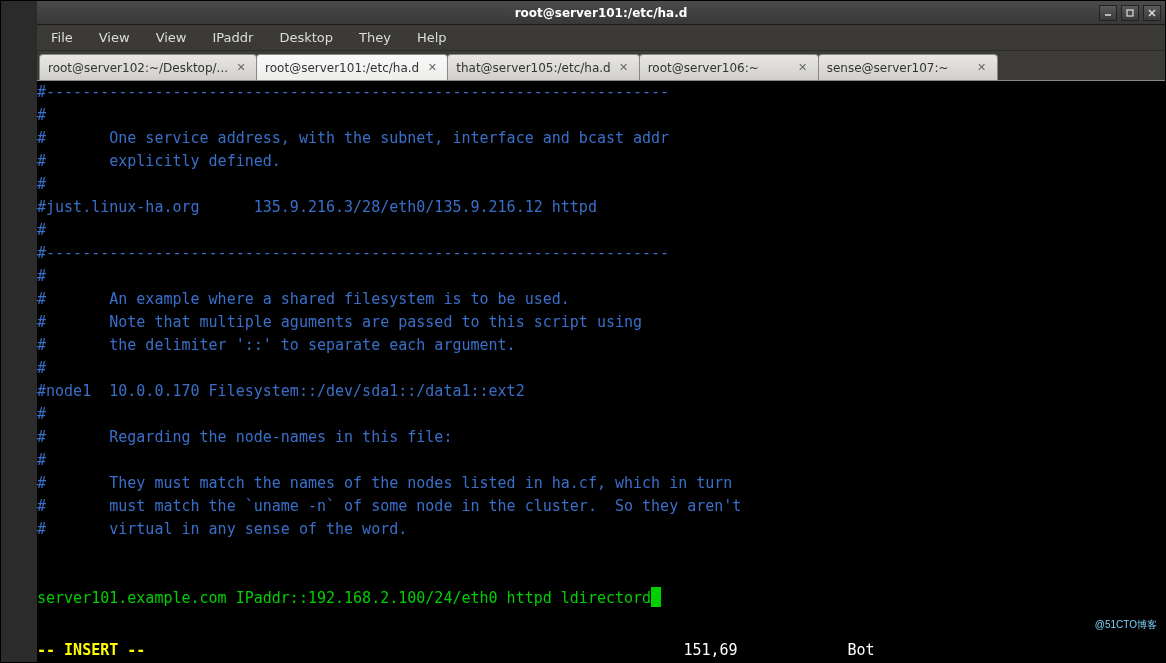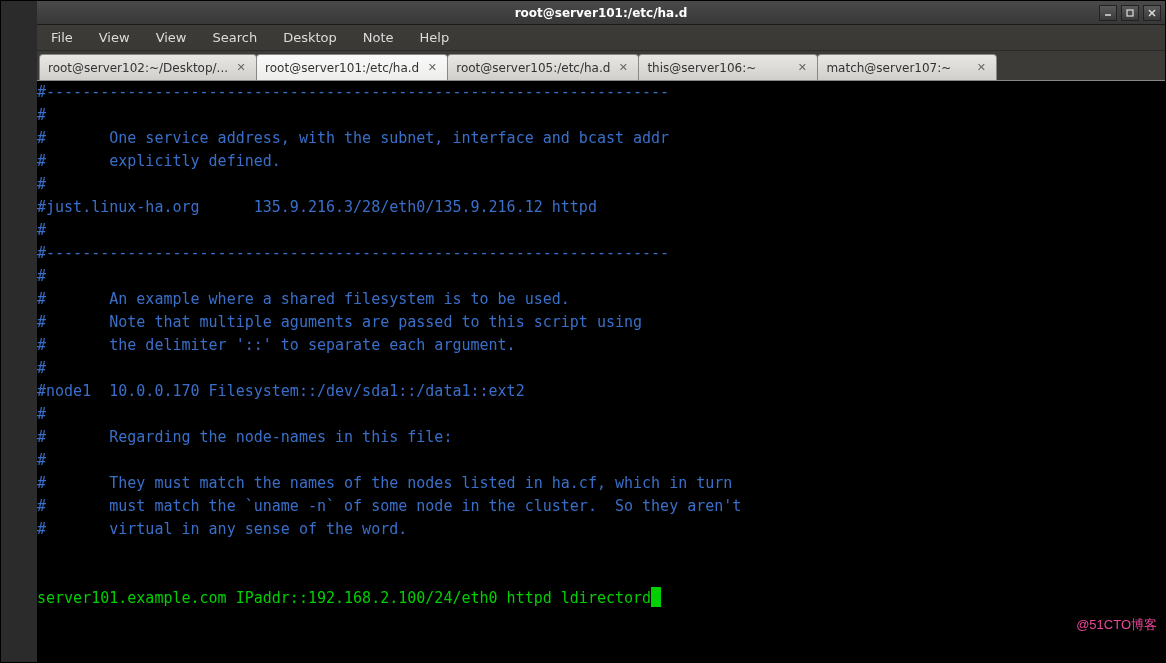--- a/index.html
+++ b/index.html
@@ -163,22 +163,22 @@
     .status-pos {
       color: #fff;
     }
     .status-bot {
       color: #fff;
     }
     .watermark {
       position: absolute;
       right: 8px;
       bottom: 26px;
-      color: #ec4899;
-      font-size: 13px;
+      color: #7dd3fc;
+      font-size: 10px;
       font-family: sans-serif;
       pointer-events: none;
     }
   </style>
 </head>
 <body>
 
 <div class="window">
   <div class="titlebar">
     <span class="titlebar-title">root@server101:/etc/ha.d</span>
@@ -199,45 +199,46 @@
             <line x1="8" y1="2" x2="2" y2="8" stroke="#ddd" stroke-width="1.5"></line>
           </svg>
       </div>
     </div>
   </div>
 
   <div class="menubar">
     <span class="menu-item">File</span>
     <span class="menu-item">View</span>
     <span class="menu-item">View</span>
-    <span class="menu-item">Search</span>
+    <span class="menu-item">IPaddr</span>
     <span class="menu-item">Desktop</span>
-    <span class="menu-item">Note</span>
+    <span class="menu-item">They</span>
     <span class="menu-item">Help</span>
   </div>
 
   <div class="tabbar">
     <div class="tab">
       <span class="tab-label">root@server102:~/Desktop/...</span>
       <span class="tab-close">✕</span>
     </div>
     <div class="tab active">
       <span class="tab-label">root@server101:/etc/ha.d</span>
       <span class="tab-close">✕</span>
     </div>
     <div class="tab">
-      <span class="tab-label">root@server105:/etc/ha.d</span>
-      <span class="tab-close">✕</span>
-    </div>
-    <div class="tab">
-      <span class="tab-label">this@server106:~</span>
-      <span class="tab-close">✕</span>
-    </div>
-    <div class="tab">
-      <span class="tab-label">match@server107:~</span>
+      <span class="tab-label">that@server105:/etc/ha.d</span>
+      <span class="tab-close">✕</span>
+    </div>
+    <div class="tab">
+      <span class="tab-label">root@server106:~</span>
+      <span class="tab-close">✕</span>
+    </div>
+    <div class="tab">
+      <span class="tab-label">sense@server107:~</span>
       <span class="tab-close">✕</span>
     </div>
   </div>
 
   <div class="terminal"><div class="term-line"><span class="comment">#---------------------------------------------------------------------</span></div><div class="term-line"><span class="comment">#</span></div><div class="term-line"><span class="comment">#       One service address, with the subnet, interface and bcast addr</span></div><div class="term-line"><span class="comment">#       explicitly defined.</span></div><div class="term-line"><span class="comment">#</span></div><div class="term-line"><span class="comment">#just.linux-ha.org      135.9.216.3/28/eth0/135.9.216.12 httpd</span></div><div class="term-line"><span class="comment">#</span></div><div class="term-line"><span class="comment">#---------------------------------------------------------------------</span></div><div class="term-line"><span class="comment">#</span></div><div class="term-line"><span class="comment">#       An example where a shared filesystem is to be used.</span></div><div class="term-line"><span class="comment">#       Note that multiple aguments are passed to this script using</span></div><div class="term-line"><span class="comment">#       the delimiter '::' to separate each argument.</span></div><div class="term-line"><span class="comment">#</span></div><div class="term-line"><span class="comment">#node1  10.0.0.170 Filesystem::/dev/sda1::/data1::ext2</span></div><div class="term-line"><span class="comment">#</span></div><div class="term-line"><span class="comment">#       Regarding the node-names in this file:</span></div><div class="term-line"><span class="comment">#</span></div><div class="term-line"><span class="comment">#       They must match the names of the nodes listed in ha.cf, which in turn</span></div><div class="term-line"><span class="comment">#       must match the `uname -n` of some node in the cluster.  So they aren't</span></div><div class="term-line"><span class="comment">#       virtual in any sense of the word.</span></div><div class="term-line"><span></span></div><div class="term-line"><span></span></div><div class="term-line"><span class="normal-text">server101.example.com IPaddr::192.168.2.100/24/eth0 httpd ldirectord</span><span class="cursor-block"></span></div>
+    <div class="status-line"><span class="insert-mode">-- INSERT --</span><span style="flex:0 0 538px"></span><span class="status-pos">151,69</span><span style="flex:0 0 110px"></span><span class="status-bot">Bot</span></div>
     <div class="watermark">@51CTO博客</div>
   </div>
 </div>
 
 </body></html>

